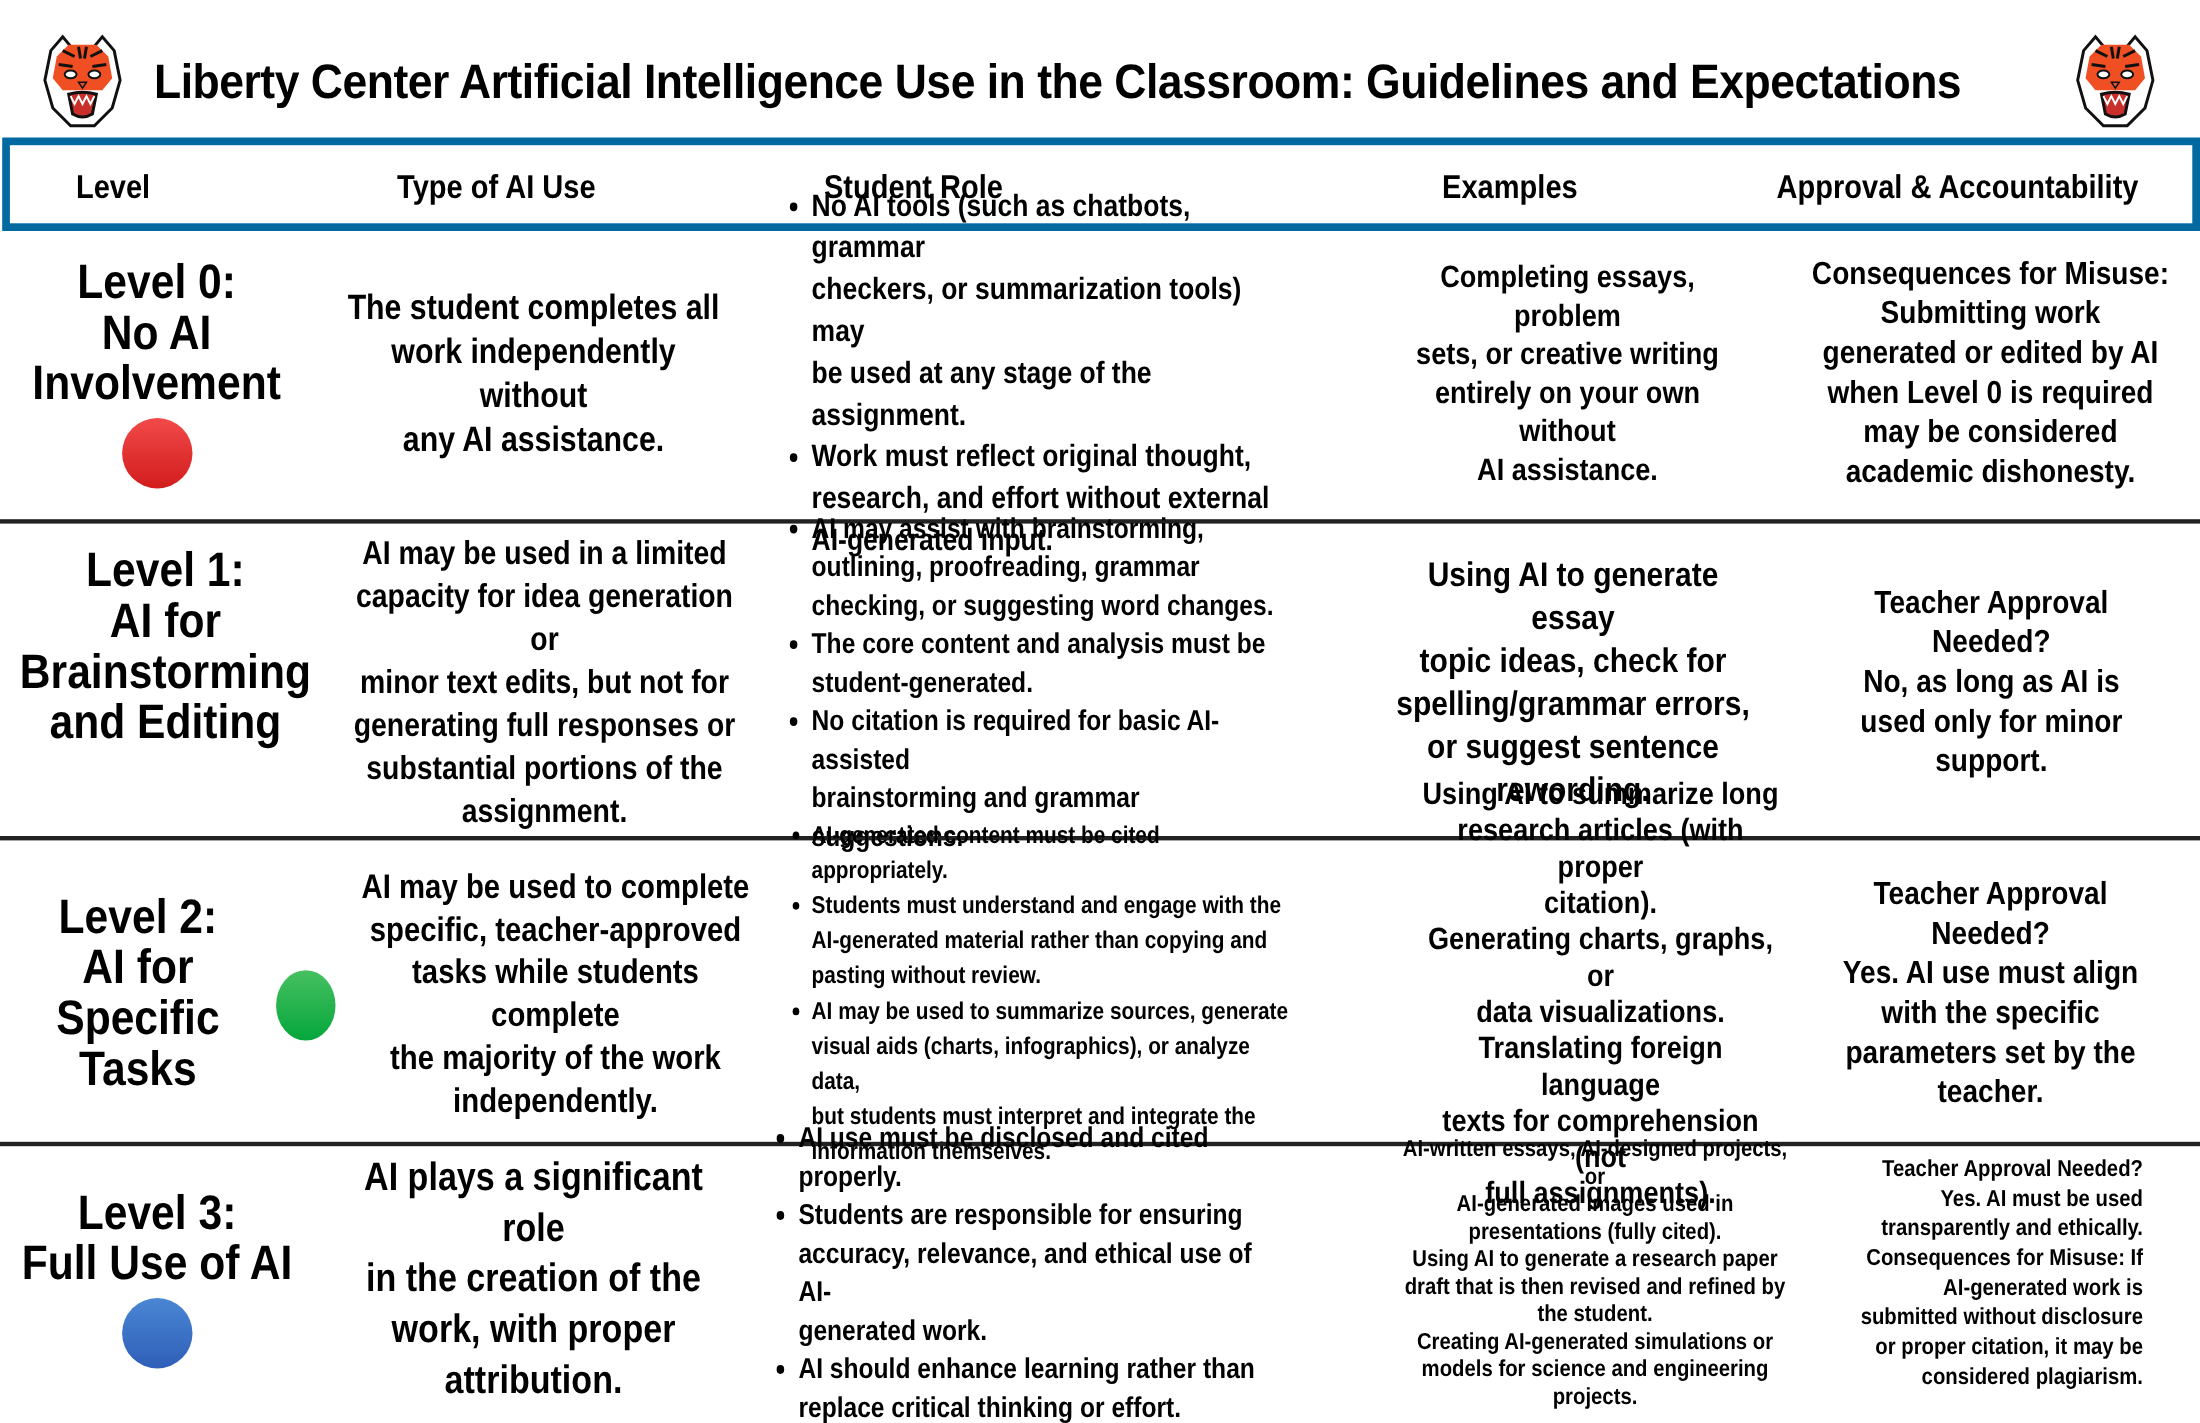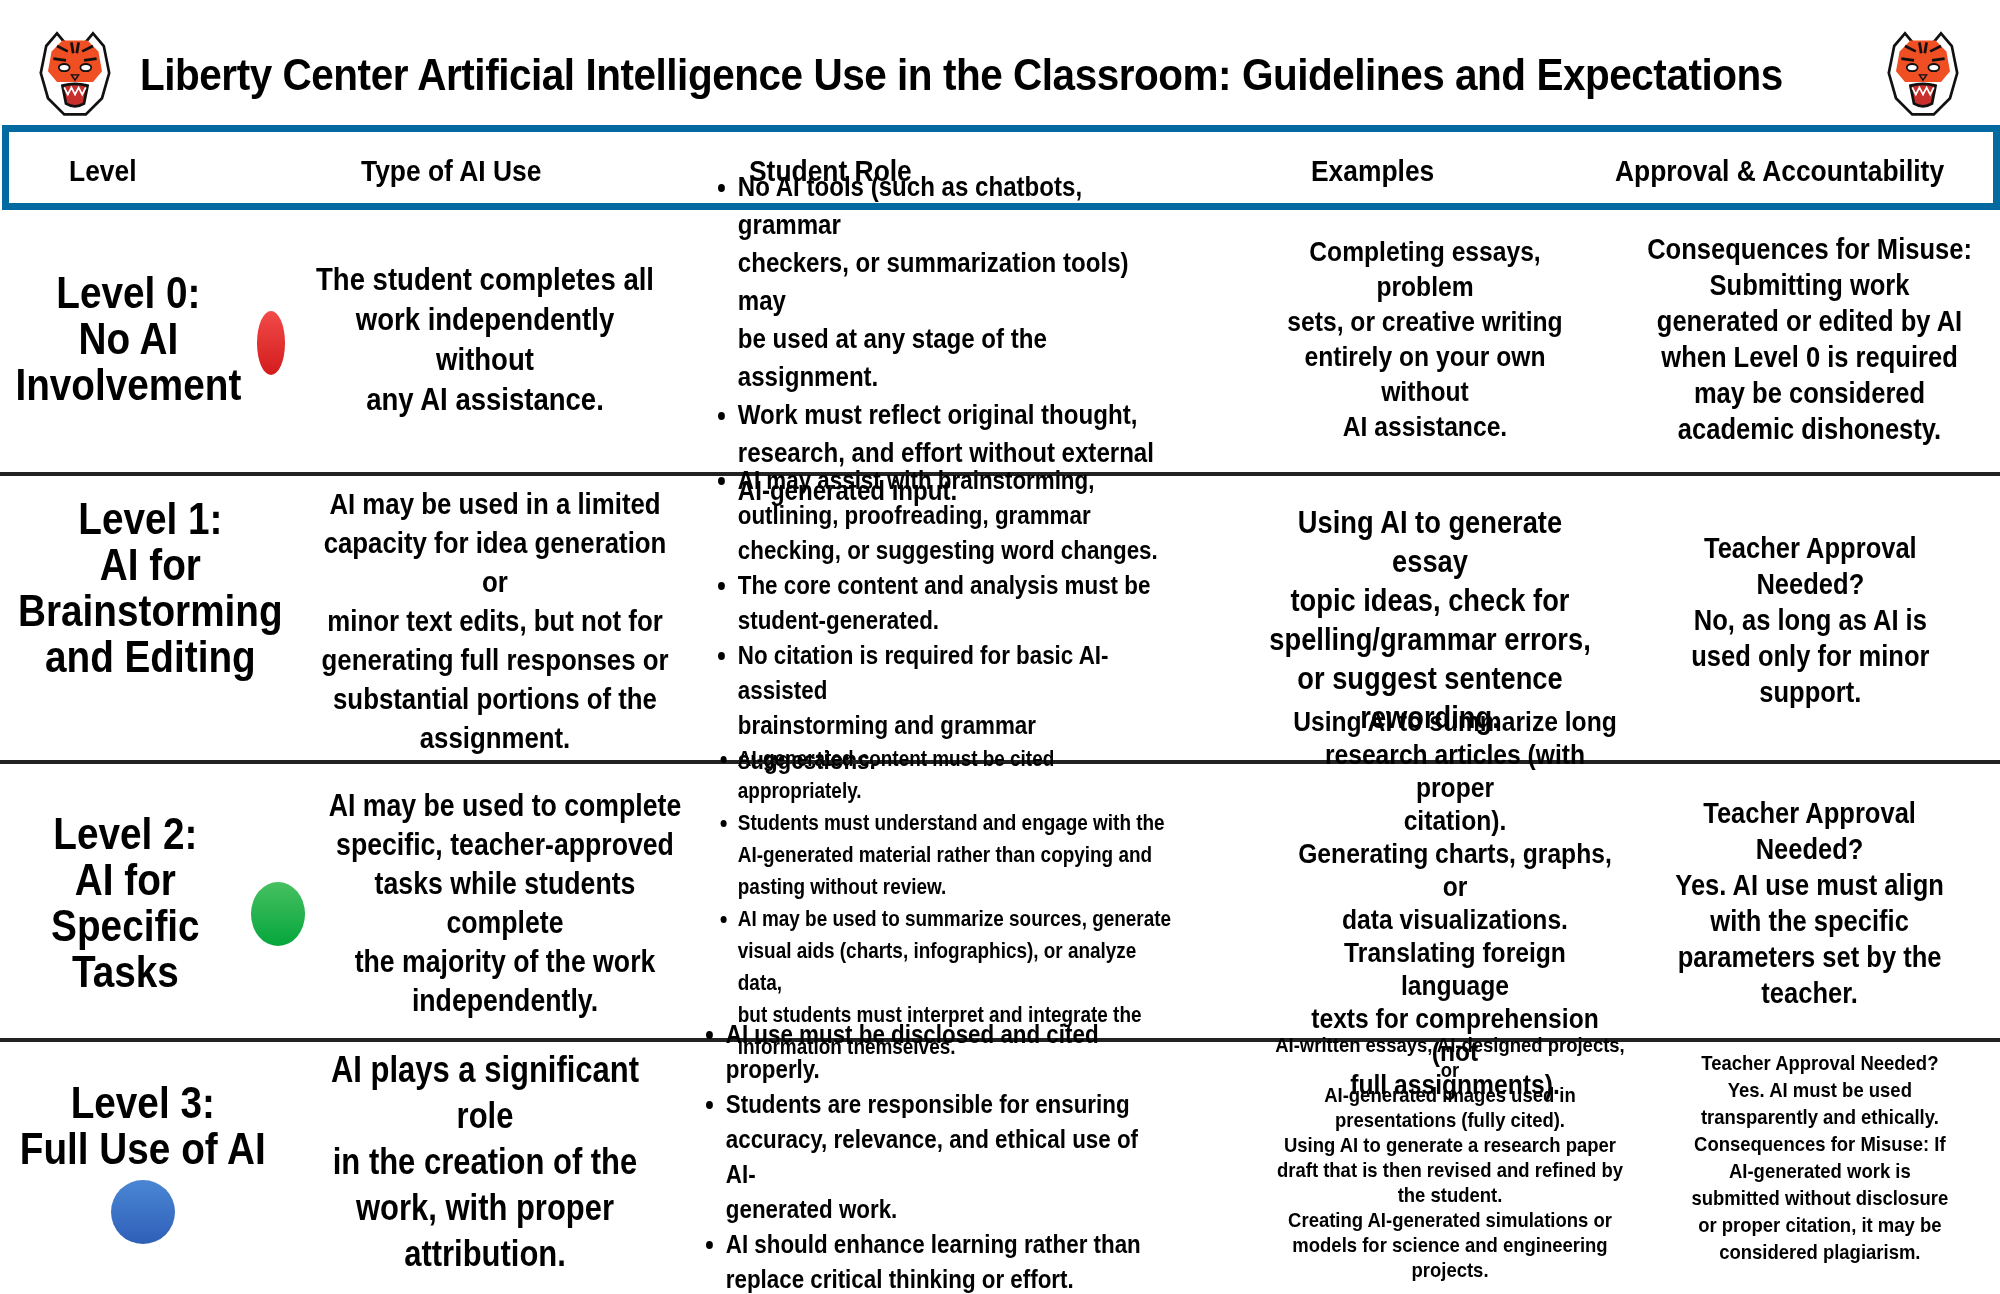--- a/index.html
+++ b/index.html
@@ -69,21 +69,21 @@
 
 <div class="header-box">
   <div class="hcell" style="left:60px">Level</div>
   <div class="hcell" style="left:352px">Type of AI Use</div>
   <div class="hcell" style="left:740px">Student Role</div>
   <div class="hcell" style="left:1302px">Examples</div>
   <div class="hcell" style="left:1606px">Approval &amp; Accountability</div>
 </div>
 
 <div class="row first" style="top:206px;height:266px;">
-  <div class="cell" style="left:0;width:285px;top:0;height:266px;flex-direction:row;">
+  <div class="cell" style="left:0;width:285px;top:0;height:266px;flex-direction:column;">
     <div class="lvl-title">
       <span class="line">Level 0:</span>
       <span class="line">No AI</span>
       <span class="line">Involvement</span>
     </div>
     <div class="dot" style="background:linear-gradient(#f24a4a,#d21c1c);"></div>
   </div>
   <div class="cell" style="left:275px;width:420px;top:0;height:266px;">
     <div class="type-text">
       <span class="line">The student completes all</span>
@@ -281,21 +281,21 @@
         <span class="line">AI-generated images used in</span>
         <span class="line">presentations (fully cited).</span>
         <span class="line">Using AI to generate a research paper</span>
         <span class="line">draft that is then revised and refined by</span>
         <span class="line">the student.</span>
         <span class="line">Creating AI-generated simulations or</span>
         <span class="line">models for science and engineering</span>
         <span class="line">projects.</span>
     </div>
   </div>
-  <div class="cell" style="left:1660px;width:320px;top:0;height:230px;">
+  <div class="cell" style="left:1660px;width:320px;top:0;height:230px;text-align:right;">
     <div class="ap-text" style="font-size:21px;line-height:27px;">
       <span class="line">Teacher Approval Needed?</span>
         <span class="line">Yes. AI must be used</span>
         <span class="line">transparently and ethically.</span>
         <span class="line">Consequences for Misuse: If</span>
         <span class="line">AI-generated work is</span>
         <span class="line">submitted without disclosure</span>
         <span class="line">or proper citation, it may be</span>
         <span class="line">considered plagiarism.</span>
     </div>

